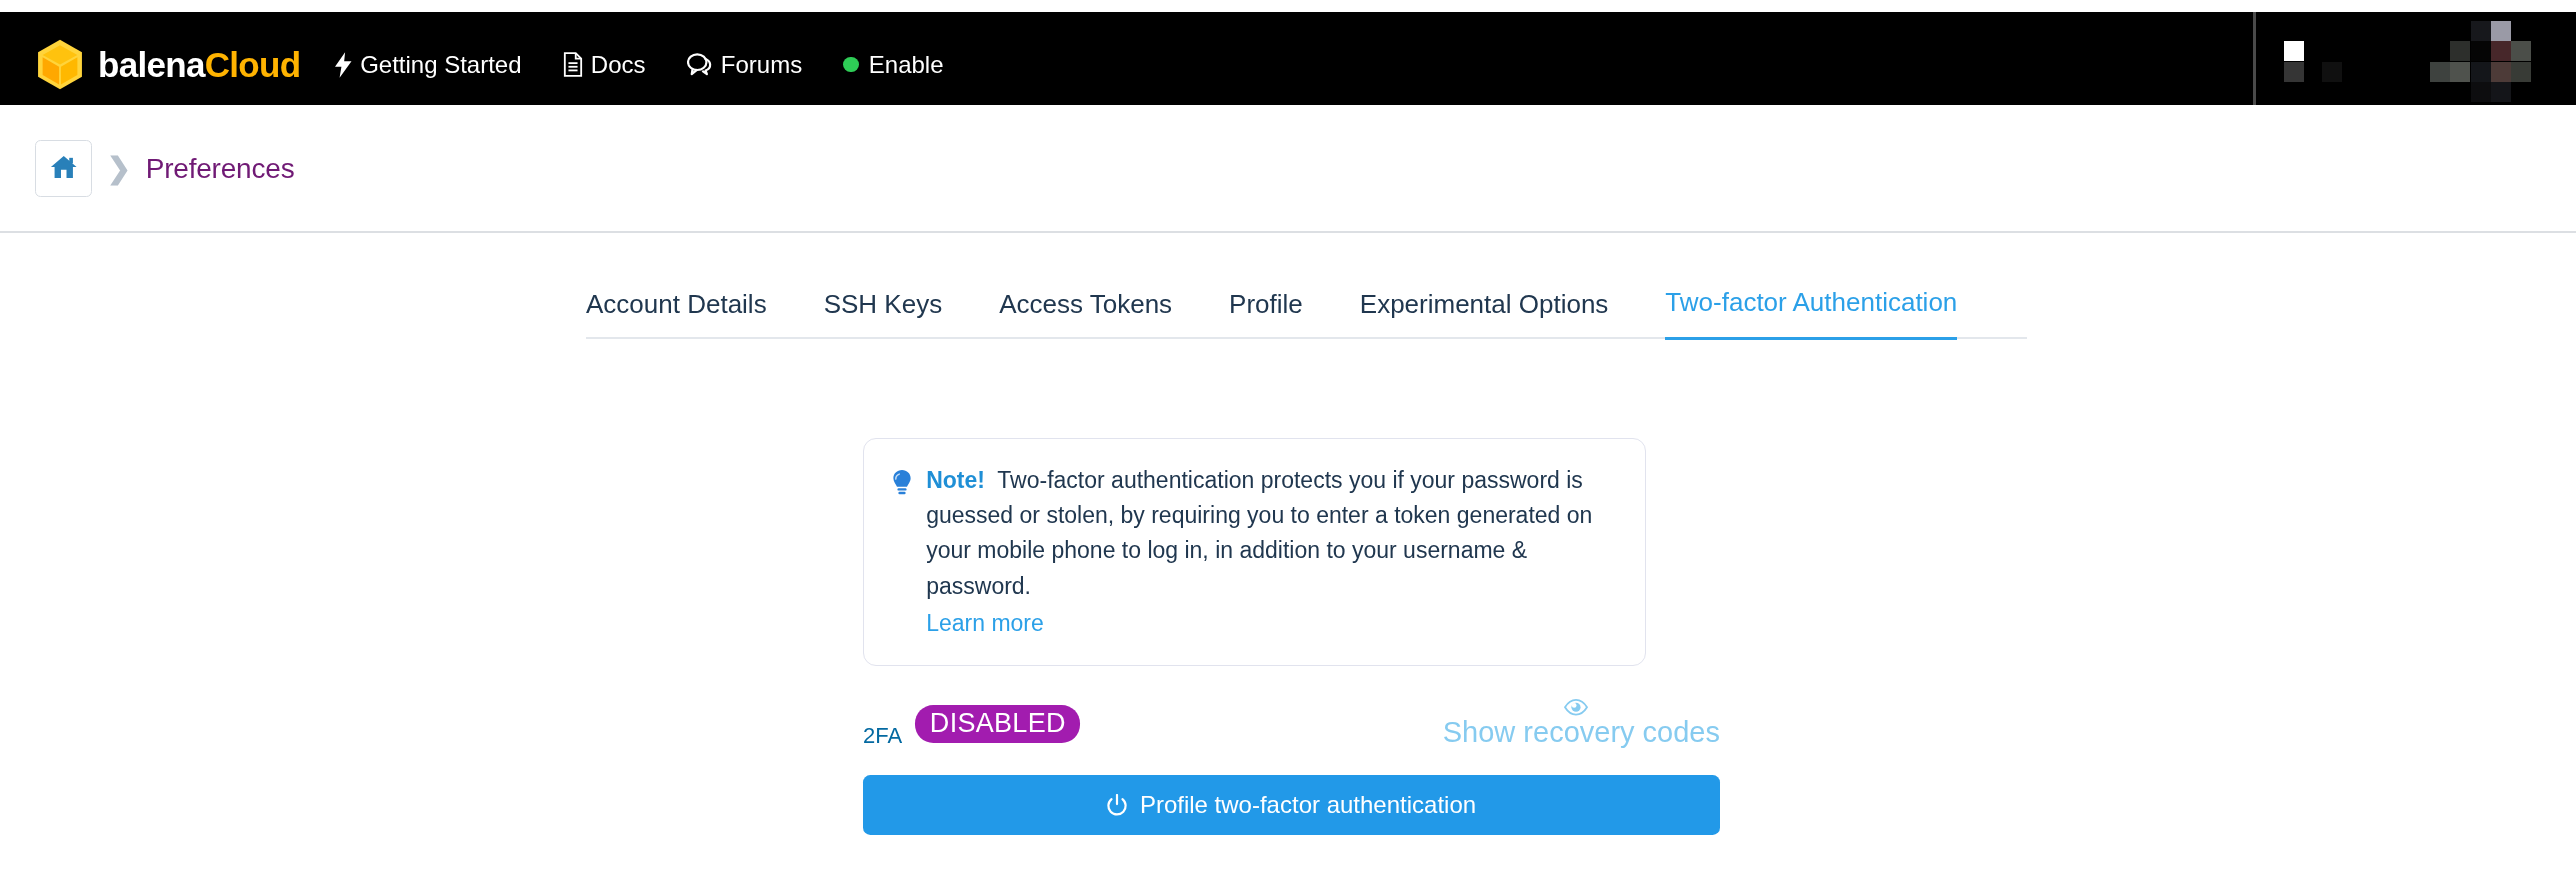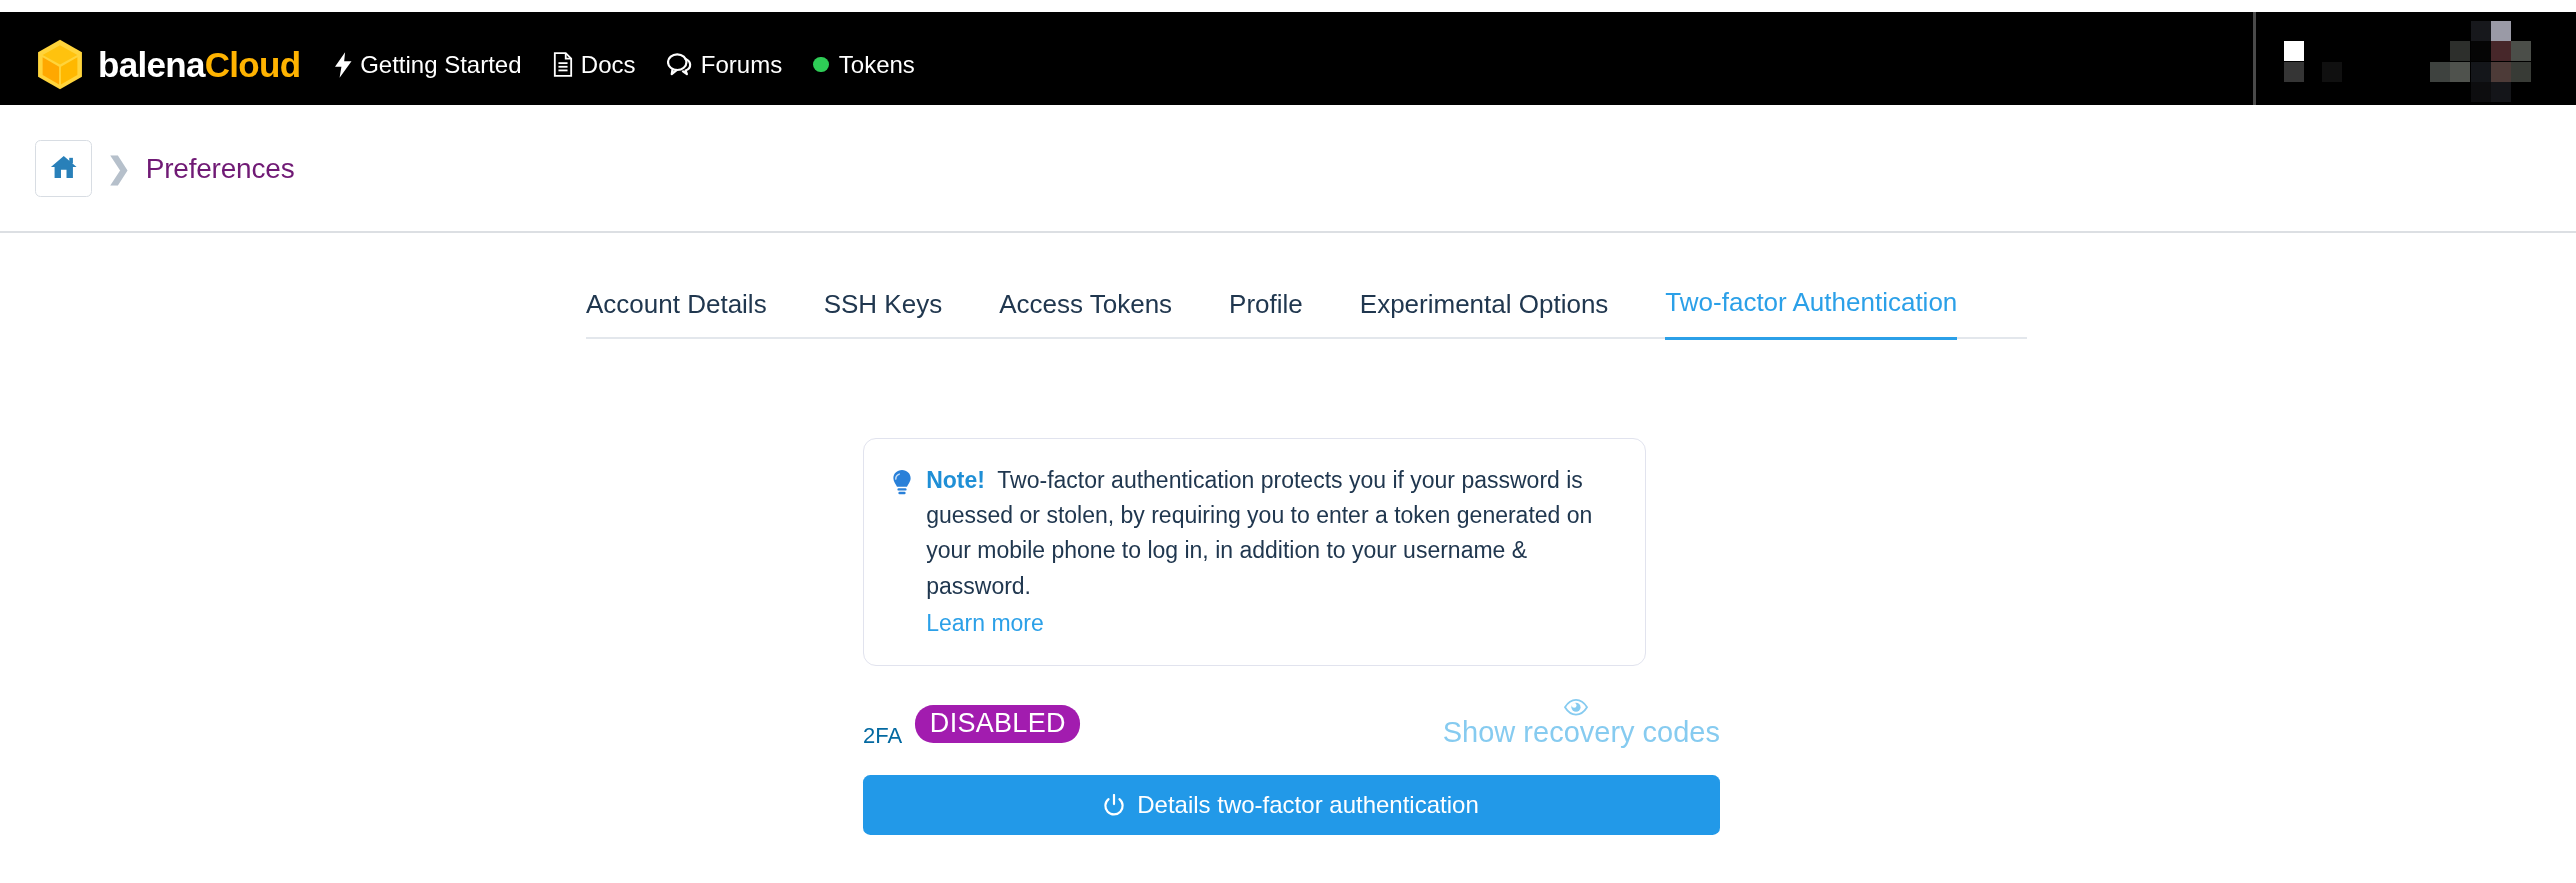--- a/index.html
+++ b/index.html
@@ -36,21 +36,21 @@
   .logo-text {
     font-size: 35px;
     font-weight: bold;
     letter-spacing: -0.7px;
     margin-left: 13px;
     white-space: nowrap;
   }
   .logo-balena { color: #ffffff; }
   .logo-cloud { color: #ffb300; }
 
-  .nav-links { display: flex; align-items: center; }
+  .nav-links { display: flex; align-items: center; gap: 10px; }
   .nav-item {
     display: flex;
     align-items: center;
     color: #ffffff;
     font-size: 24px;
     margin-right: 31px;
     cursor: pointer;
     white-space: nowrap;
   }
   .nav-item .ni-icon {
@@ -287,21 +287,21 @@
             <ellipse cx="11" cy="10" rx="10" ry="8.5" fill="none" stroke="#ffffff" stroke-width="2.4"></ellipse>
             <path d="M6 17 L5 23 L11 18" fill="none" stroke="#ffffff" stroke-width="2.4" stroke-linejoin="round"></path>
             <path d="M19 6.5 a7.5 6.5 0 0 1 1 12.5 l1.5 4 l-5 -3.5" fill="none" stroke="#ffffff" stroke-width="2.4" stroke-linejoin="round"></path>
           </svg>
         </span>
         <span>Forums</span>
       </div>
 
       <div class="nav-item">
         <span class="status-dot"></span>
-        <span>Tokens</span>
+        <span>Enable</span>
       </div>
 
     </div>
   </div>
 
   <div class="topnav-divider"></div>
 
   <div class="redacted">
     <div class="px" style="left:27.5px;  top:29px; width:20px; height:20px; background:#ffffff;"></div>
     <div class="px" style="left:27.5px;  top:50px; width:20px; height:20px; background:#353535;"></div>
@@ -381,15 +381,15 @@
   </div>
 </div>
 
 <button class="enable-btn">
   <span class="pwr">
     <svg width="20" height="22" viewBox="0 0 22 24">
       <path d="M5 5.5 A9.5 9.5 0 1 0 17 5.5" fill="none" stroke="#ffffff" stroke-width="2.4" stroke-linecap="round"></path>
       <line x1="11" y1="1" x2="11" y2="11" stroke="#ffffff" stroke-width="2.4" stroke-linecap="round"></line>
     </svg>
   </span>
-  <span>Details two-factor authentication</span>
+  <span>Profile two-factor authentication</span>
 </button>
 
 
 </body></html>

